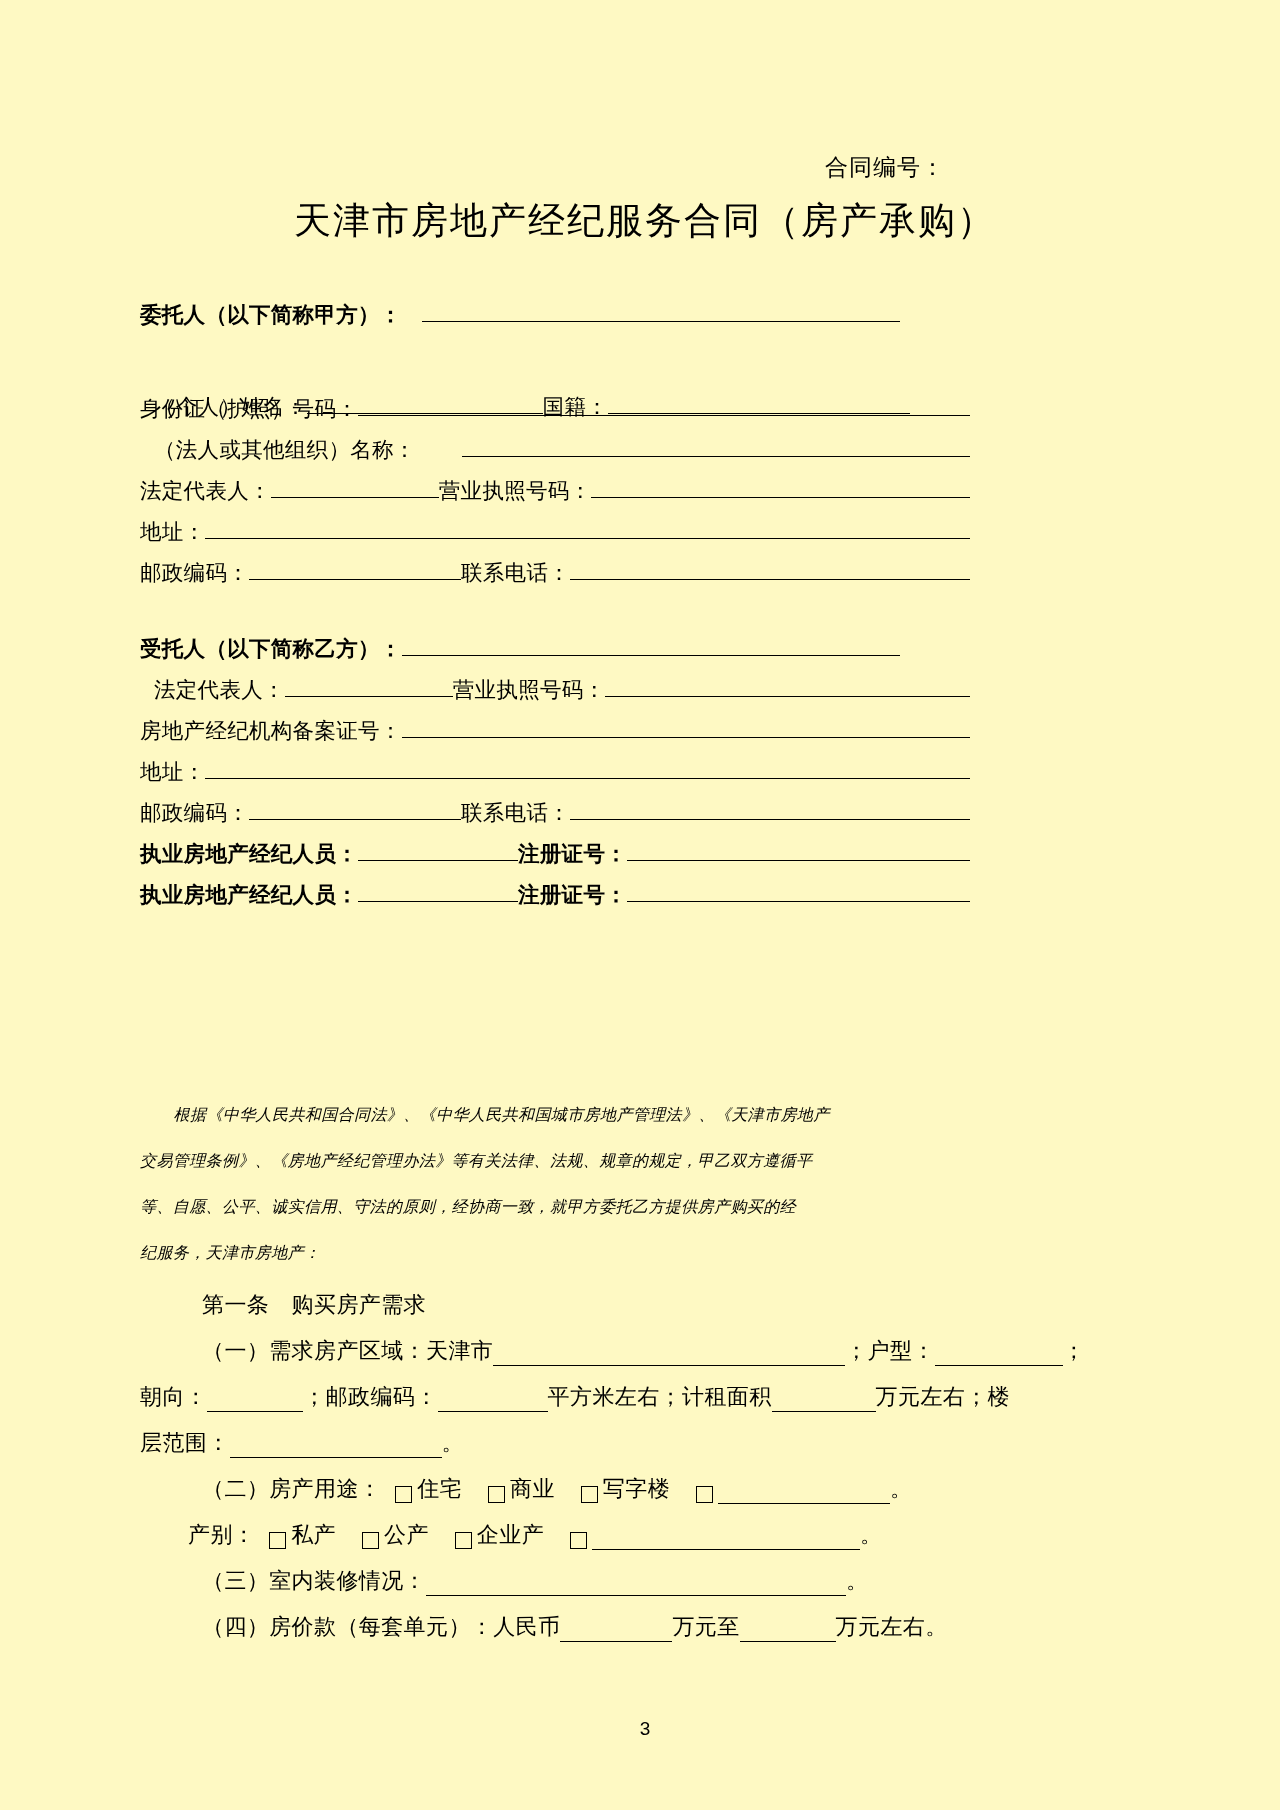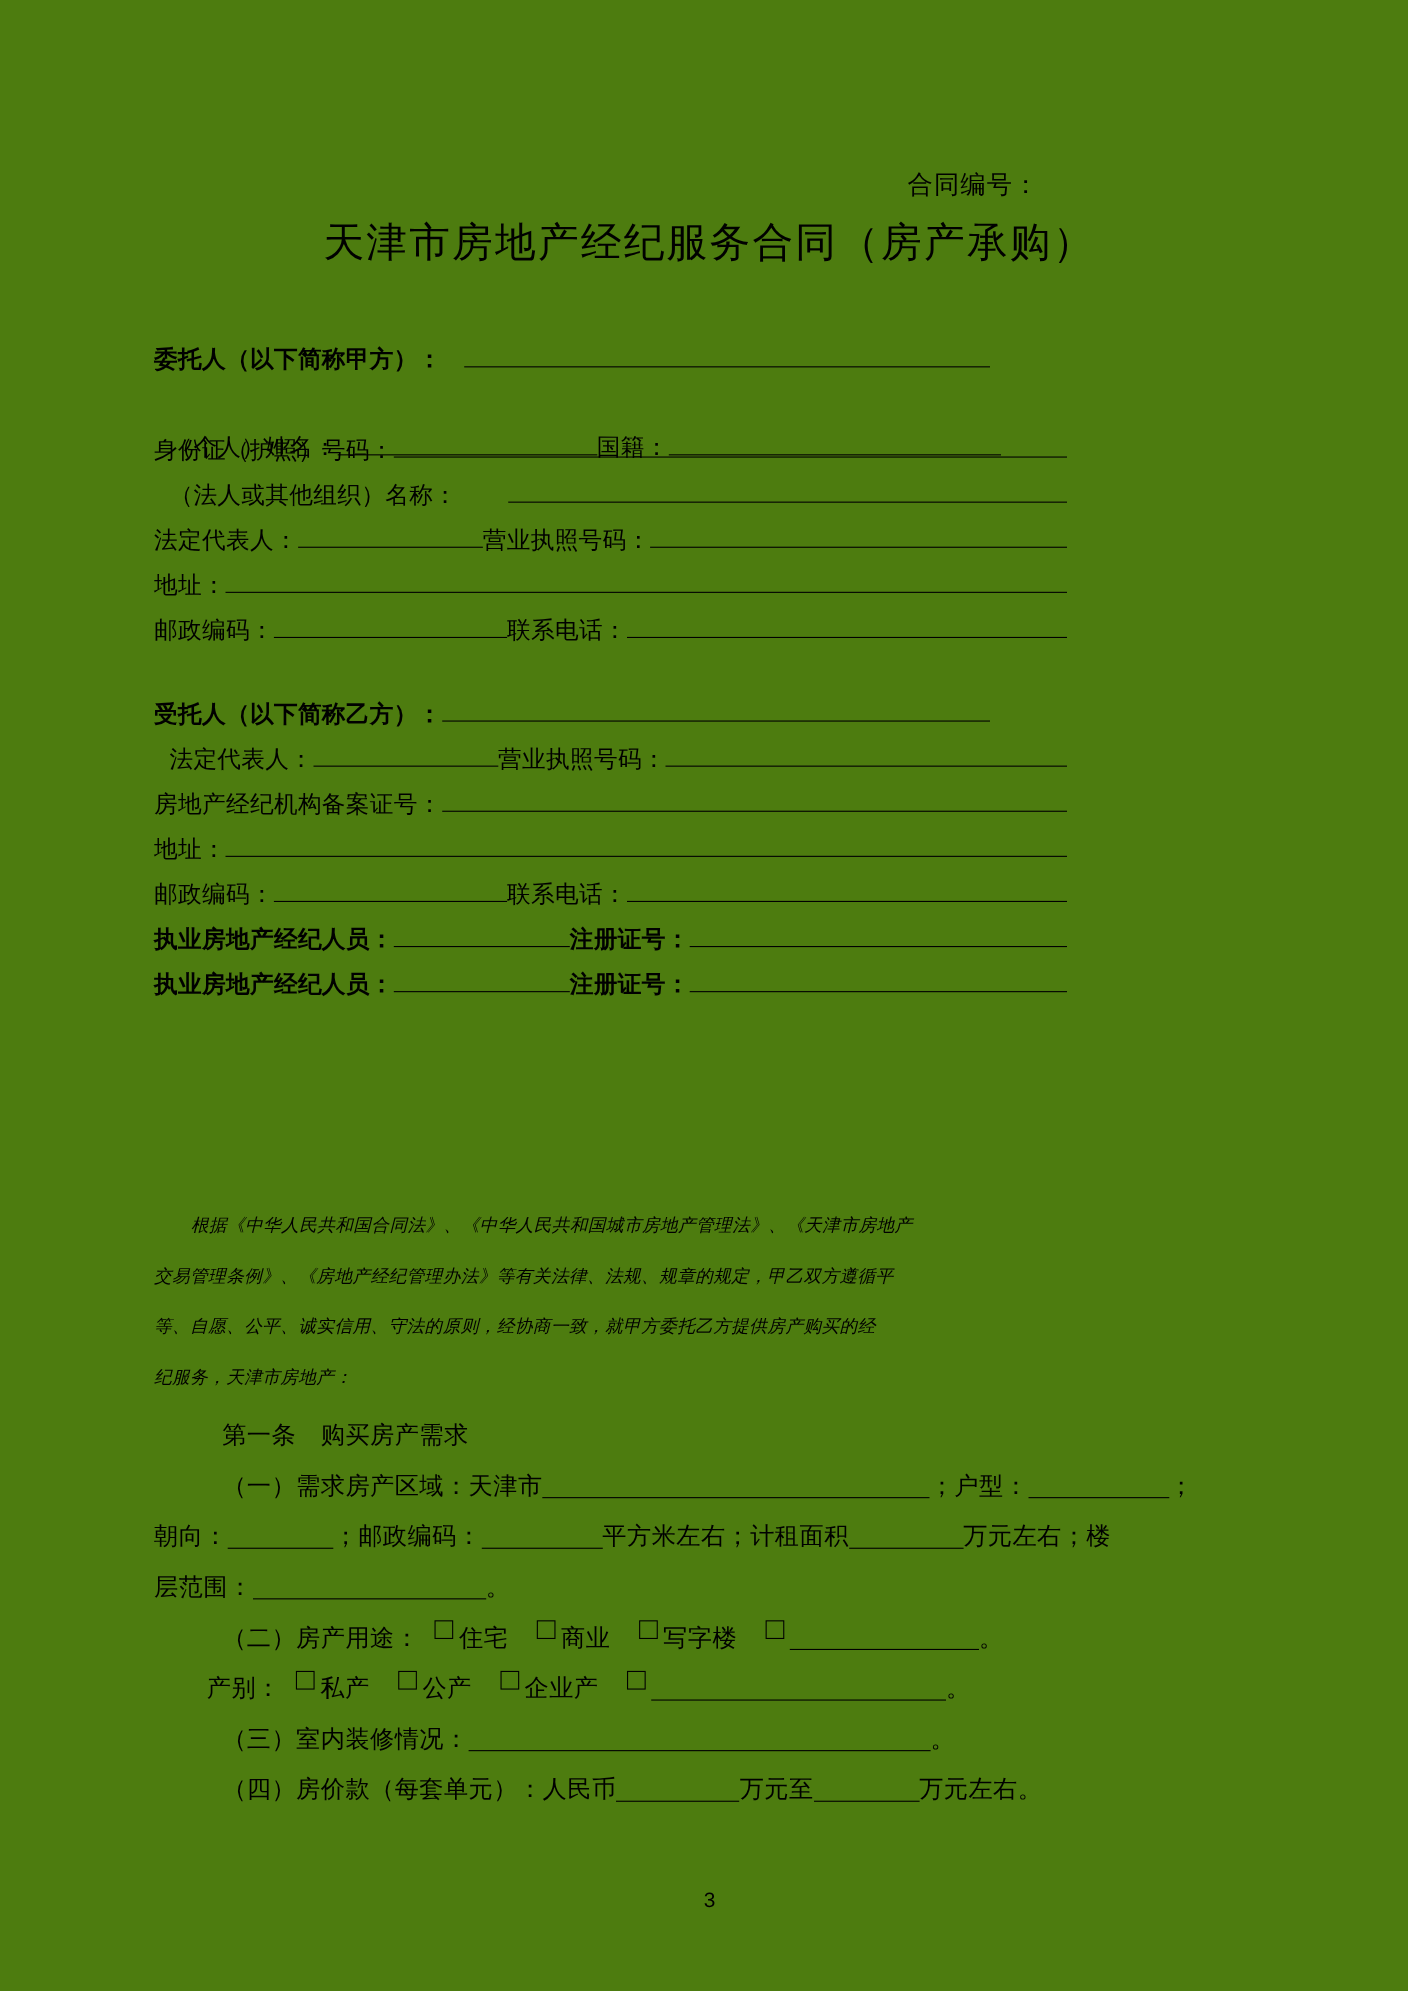--- a/index.html
+++ b/index.html
@@ -8,21 +8,21 @@
     background: #ffffff;
   }
   body {
     font-family: "Liberation Sans", "DejaVu Sans", sans-serif;
     color: #000000;
   }
   .page {
     position: relative;
     width: 1280px;
     height: 1810px;
-    background: #4d7c0f;
+    background: #fef9c3;
     margin: 0 auto;
     overflow: hidden;
     box-sizing: border-box;
   }
   .sheet {
     position: absolute;
     left: 140px;
     top: 0;
     width: 1010px;
     height: 1810px;
@@ -85,21 +85,21 @@
     width: 1010px;
     font-style: italic;
   }
   .para p { margin: 0; }
   .para .ind { text-indent: 2.1em; }
 
   
   .clause {
     position: absolute;
     display: flex;
-    align-items: flex-start;
+    align-items: flex-end;
     font-size: 22px;
     line-height: 30px;
     white-space: nowrap;
     letter-spacing: 0.4px;
   }
   .cl-ind { padding-left: 62px; }
   .cl-ind2 { padding-left: 48px; }
 
   .chk {
     display: inline-block;
@@ -126,21 +126,21 @@
 </style>
 </head>
 <body>
 
 <div class="page">
   <div class="sheet">
 
     <div class="contract-no">合同编号：</div>
     <div class="doc-title">天津市房地产经纪服务合同（房产承购）</div>
 
-    <div class="fline bold" style="top:308px; left:0; width:760px;gap:20px;">
+    <div class="fline bold" style="top:296px; left:0; width:760px;gap:20px;">
       <span class="lbl">委托人（以下简称甲方）：</span>
       <span class="blank grow"></span>
     </div>
 
     <div class="fline" style="top:348px; left:0; width:770px;margin-top:40px;">
       <span class="lbl indent1">（个人）姓名：</span>
       <span class="blank" style="width:236px;"></span>
       <span class="lbl">国籍：</span>
       <span class="blank grow"></span>
     </div>

